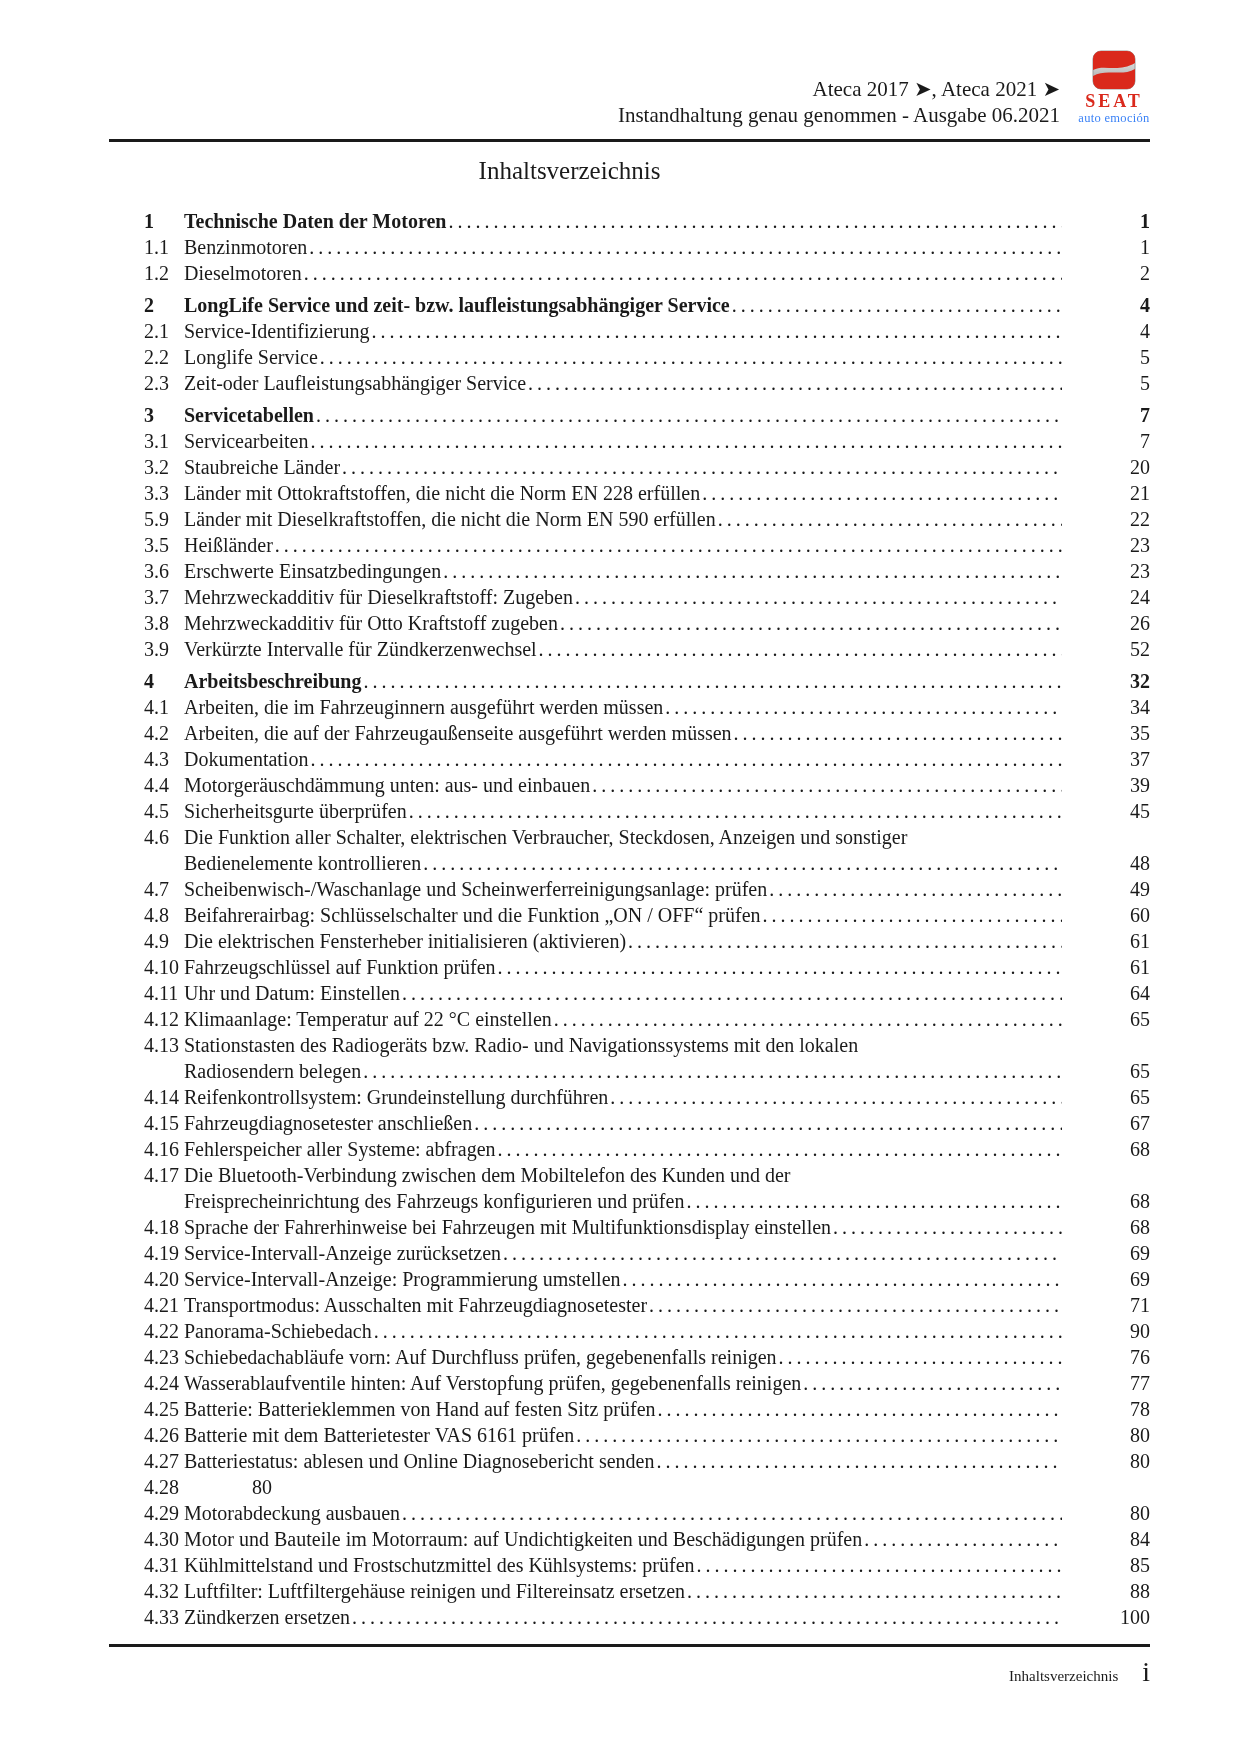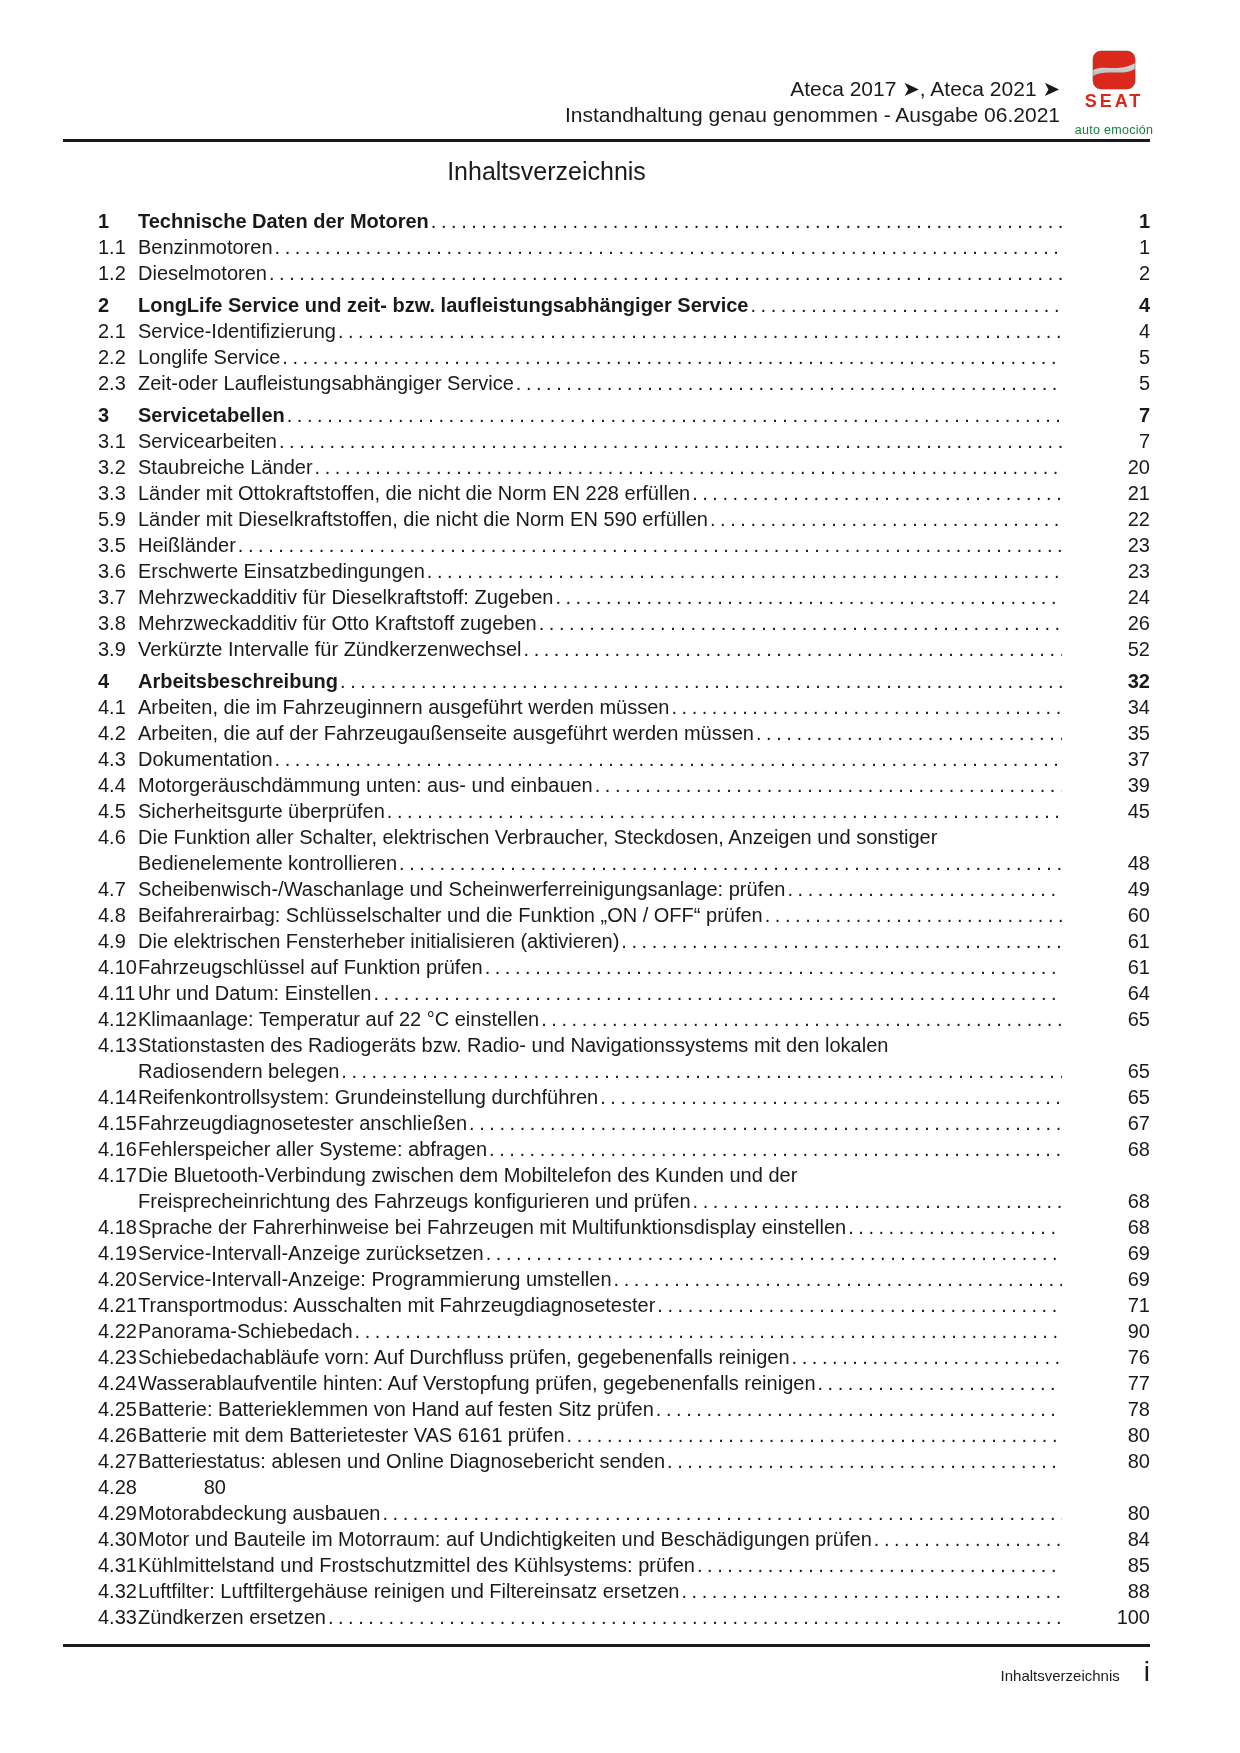--- a/index.html
+++ b/index.html
@@ -1,34 +1,34 @@
 <!DOCTYPE html>
 <html style="--seat-red: #da291c;"><head>
 <meta charset="utf-8">
 <style>
   html,body{margin:0;padding:0;background:#ffffff;}
   .page{
     position:relative;
     width:1240px;height:1753px;
     box-sizing:border-box;
-    padding:0 90px 0 63px;
+    padding:0 90px 0 109px;
     background:#fff;
     color:#1a1a1a;
-    font-family:Liberation Sans, sans-serif;
+    font-family:Liberation Serif, serif;
     overflow:hidden;
   }
   
   header{position:relative;height:142px;}
   .header-text{position:absolute;right:90px;bottom:14px;text-align:right;font-size:21px;line-height:26px;white-space:nowrap;}
   .header-rule{position:absolute;left:0;right:0;bottom:0;height:3px;background:#1a1a1a;}
   .logo{position:absolute;right:-6px;top:50px;width:84px;text-align:center;line-height:1;}
   .logo svg{display:block;margin:0 auto 2px auto;}
   .logo .red{fill:var(--seat-red,#da291c);}
   .logo-brand{color:var(--seat-red,#da291c);font-weight:700;font-size:18px;letter-spacing:3px;}
-  .logo-tagline{color:#15803d;font-size:12.5px;letter-spacing:.3px;margin-top:14px;white-space:nowrap;}
+  .logo-tagline{color:#3b82f6;font-size:12.5px;letter-spacing:.3px;margin-top:2px;white-space:nowrap;}
   
   h1{font-size:25px;font-weight:400;text-align:center;margin:14px 120px 22px 0;line-height:30px;}
   
   .toc{font-size:20px;line-height:26px;}
   .row{display:flex;align-items:flex-end;}
   .row.bold{font-weight:700;margin-top:6px;}
   .num{flex:none;width:40px;margin-left:35px;align-self:flex-start;}
   .mid{flex:1;min-width:0;}
   .tline{white-space:nowrap;}
   .lastline{display:flex;align-items:flex-end;}

